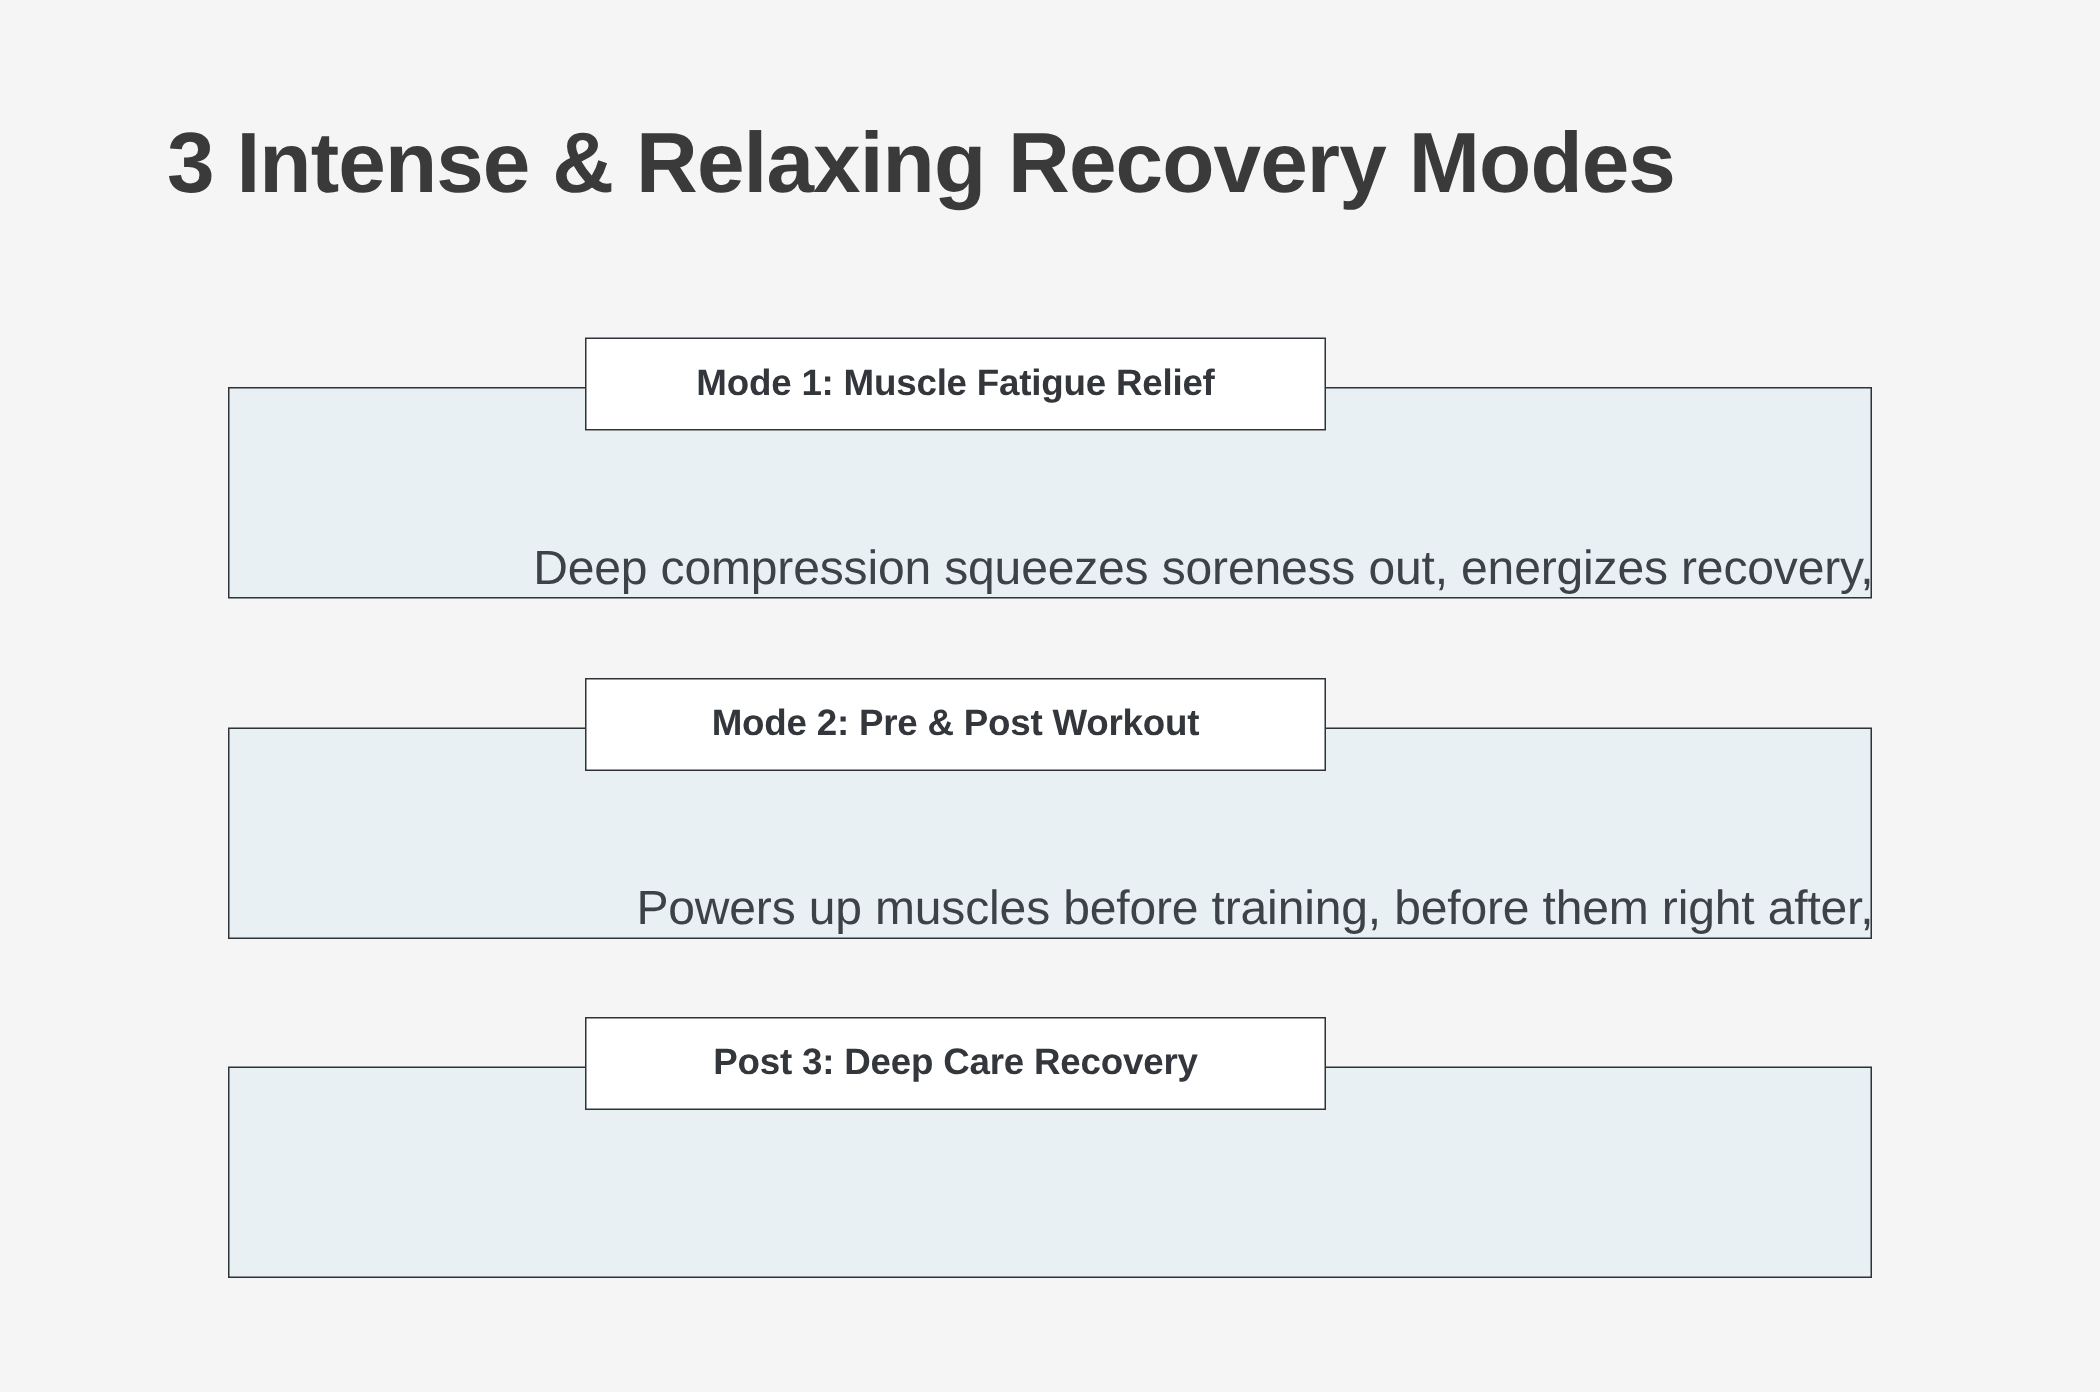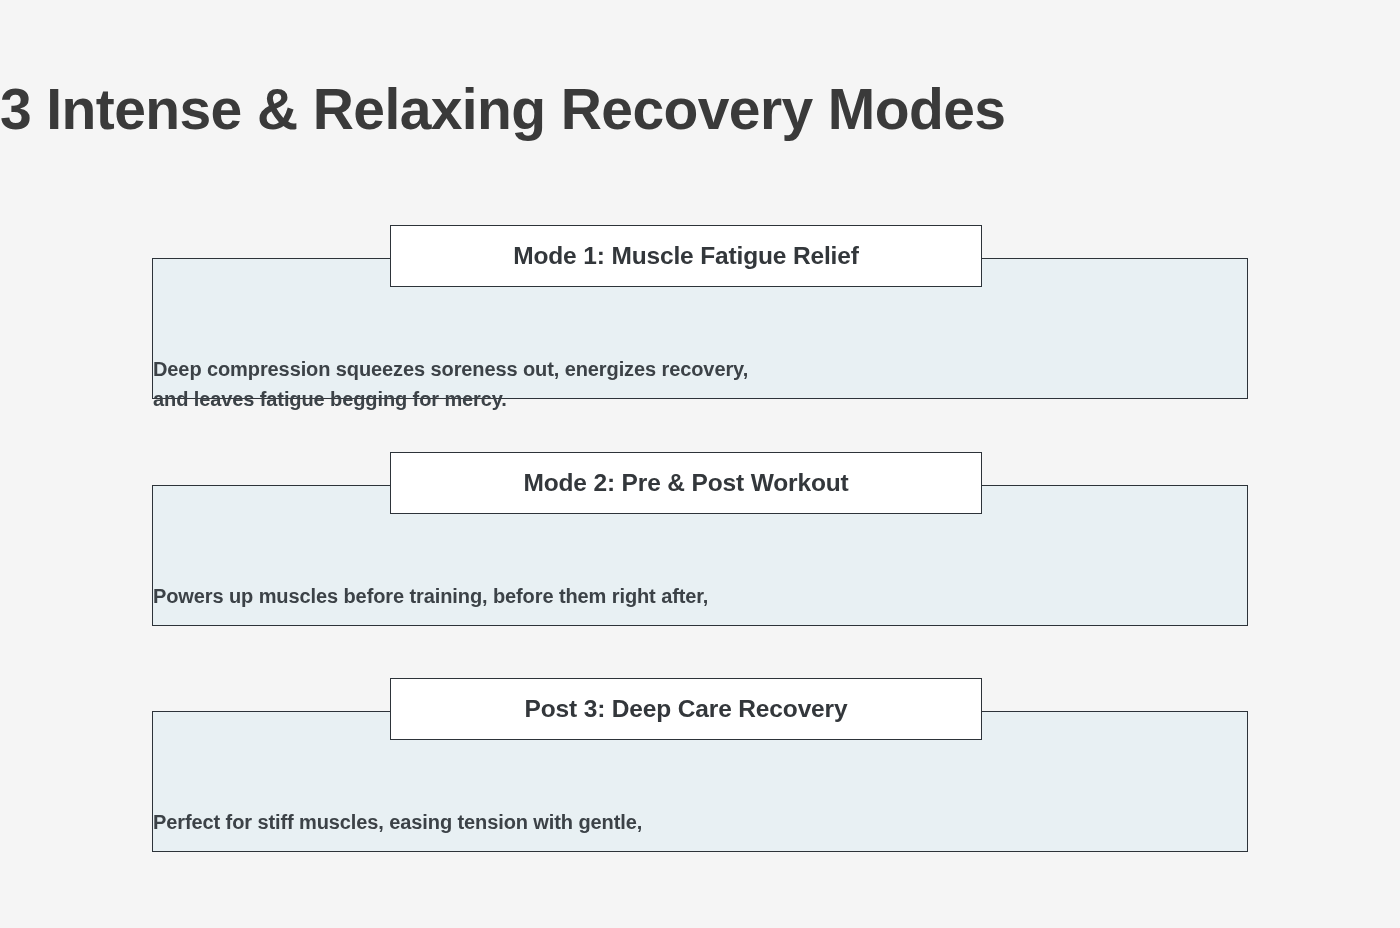--- a/index.html
+++ b/index.html
@@ -21,21 +21,21 @@
     height: 928px;
     background: #f5f5f5;
   }
 
   
   .page-title {
     position: absolute;
     left: 0;
     top: 78px;
     width: 1228px;
-    text-align: left;
+    text-align: center;
     font-size: 57px;
     font-weight: 700;
     letter-spacing: -0.6px;
     color: #3a3a3a;
     line-height: 1.12;
     white-space: nowrap;
   }
 
   
   .mode-block {
@@ -58,21 +58,21 @@
     box-sizing: border-box;
     background: #e8f0f3;
     border: 1.4px solid #2d3339;
   }
 
   
   .mode-label {
     position: absolute;
     left: 238px;
     top: 0;
-    width: 592px;
+    width: 494px;
     height: 62px;
     box-sizing: border-box;
     background: #ffffff;
     border: 1.6px solid #2d3339;
     display: flex;
     align-items: center;
     justify-content: center;
     z-index: 2;
   }
 
@@ -84,23 +84,23 @@
     line-height: 1;
     white-space: nowrap;
   }
 
   
   .mode-desc {
     position: absolute;
     left: 0;
     top: 96px;
     width: 1096px;
-    text-align: left;
-    font-size: 20px;
-    font-weight: 700;
+    text-align: right;
+    font-size: 32px;
+    font-weight: 400;
     color: #3c4247;
     line-height: 1.48;
     letter-spacing: -0.1px;
     z-index: 1;
   }
 
   .mode-desc .line {
     display: block;
     white-space: nowrap;
   }
@@ -109,21 +109,20 @@
 <body>
 
 <div id="page">
 
   <div class="page-title">3 Intense &amp; Relaxing Recovery Modes</div>
 
   <div class="mode-block m1">
     <div class="mode-card">
       <div class="mode-desc">
         <span class="line">Deep compression squeezes soreness out, energizes recovery,</span>
-        <span class="line">and leaves fatigue begging for mercy.</span>
       </div>
     </div>
     <div class="mode-label">
       <span class="mode-label-text">Mode 1: Muscle Fatigue Relief</span>
     </div>
   </div>
 
   <div class="mode-block m2">
     <div class="mode-card">
       <div class="mode-desc">
@@ -131,21 +130,20 @@
       </div>
     </div>
     <div class="mode-label">
       <span class="mode-label-text">Mode 2: Pre &amp; Post Workout</span>
     </div>
   </div>
 
   <div class="mode-block m3">
     <div class="mode-card">
       <div class="mode-desc">
-        <span class="line">Perfect for stiff muscles, easing tension with gentle,</span>
       </div>
     </div>
     <div class="mode-label">
       <span class="mode-label-text">Post 3: Deep Care Recovery</span>
     </div>
   </div>
 
 </div>
 
 </body></html>

